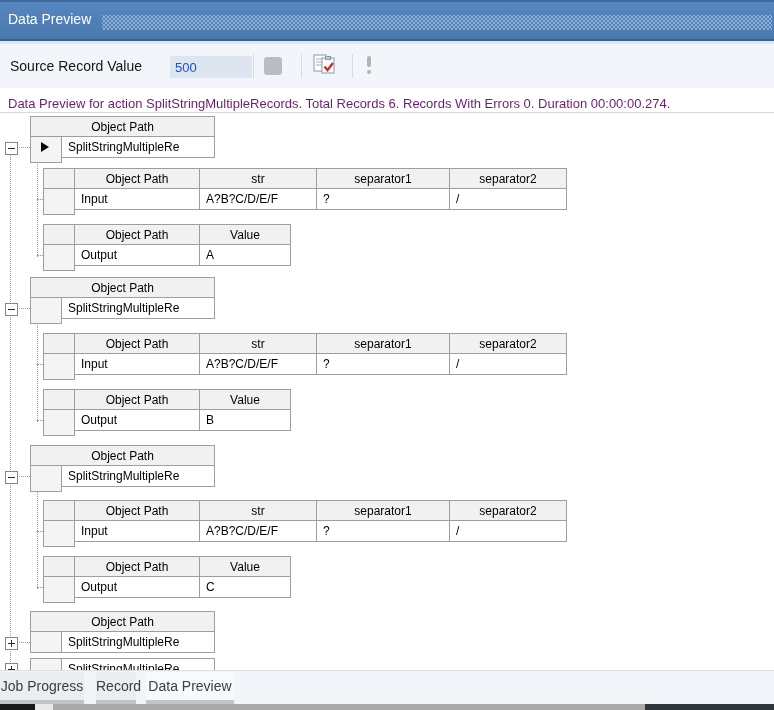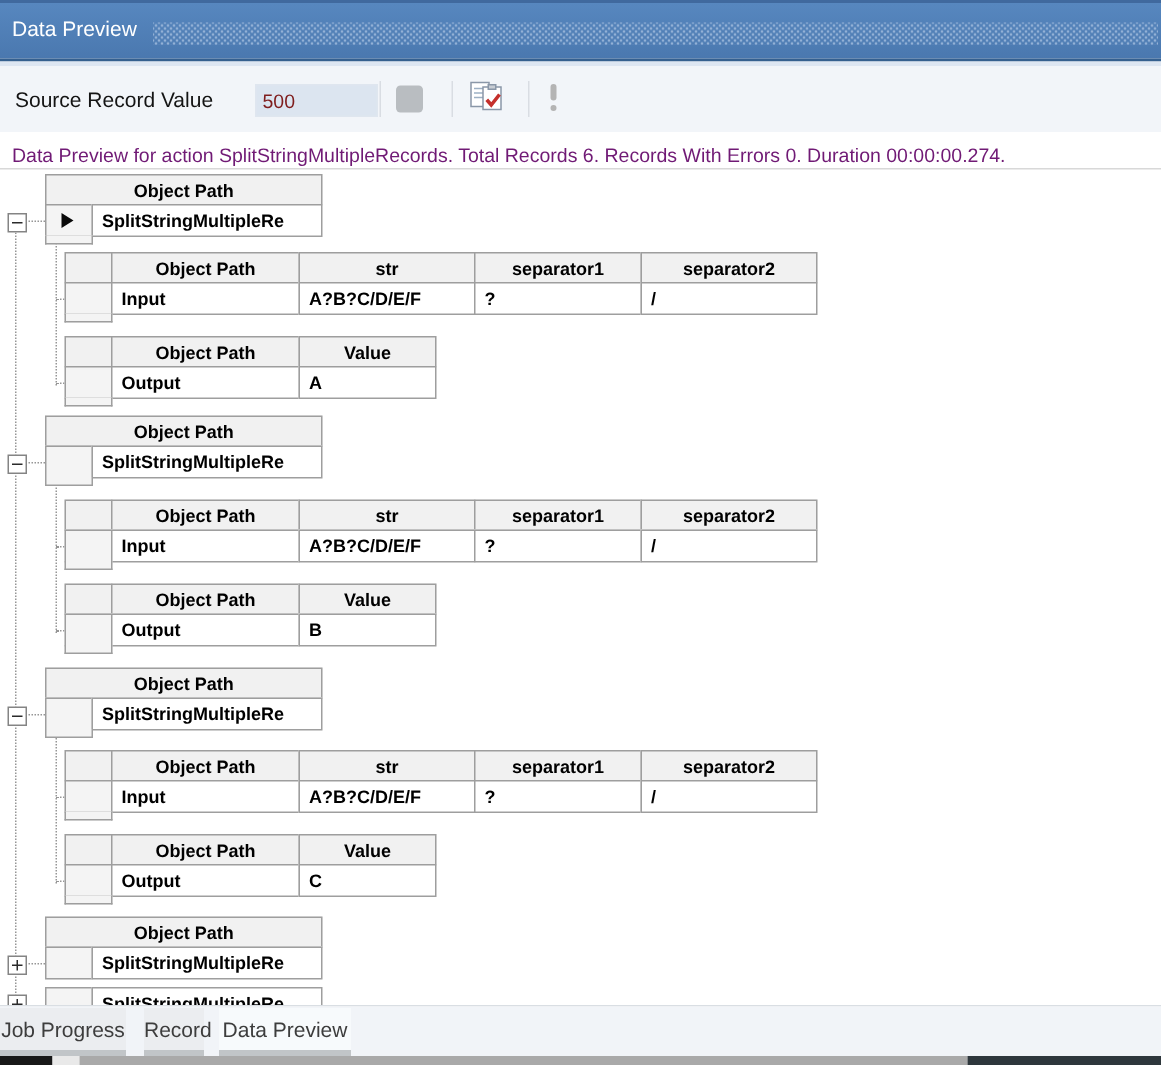--- a/index.html
+++ b/index.html
@@ -14,49 +14,49 @@
     background-image:radial-gradient(circle,#93b1d6 0.9px,transparent 1.1px),
                      radial-gradient(circle,#93b1d6 0.9px,transparent 1.1px);
     background-size:4px 4px;background-position:0 0,2px 2px;}
   .tb-edge1{position:absolute;left:0;top:39px;width:774px;height:2px;background:#35608f;}
   .tb-edge2{position:absolute;left:0;top:41px;width:774px;height:3px;background:#dde6f2;}
 
   
   .toolbar{position:absolute;left:0;top:44px;width:774px;height:44px;background:#f2f5f9;}
   .tb-label{position:absolute;left:10px;top:0;height:44px;line-height:44px;font-size:14px;color:#141414;}
   .count-input{position:absolute;left:170px;top:12px;width:72px;height:20px;border:1px solid #dfe6ef;
-    background:#dce5f0;color:#7f1d1d;font-size:13px;font-family:"Liberation Sans",sans-serif;padding:0 4px;}
+    background:#dce5f0;color:#1d4ed8;font-size:13px;font-family:"Liberation Sans",sans-serif;padding:0 4px;}
   .tsep{position:absolute;top:10px;width:1px;height:24px;background:#d9dde3;}
   .stop-sq{position:absolute;left:264px;top:13px;width:18px;height:18px;border-radius:3px;background:#b9bdc1;}
   .verify-ic{position:absolute;left:312px;top:9px;}
   .excl{position:absolute;left:364px;top:12px;width:10px;height:20px;}
   .excl .bar{position:absolute;left:3px;top:0;width:4px;height:11px;border-radius:2px;background:#b4b4b4;}
   .excl .dot{position:absolute;left:3px;top:14px;width:4px;height:4px;border-radius:2px;background:#b4b4b4;}
 
   
   .summary{position:absolute;left:8px;top:96px;width:762px;font-size:13px;color:#701a75;}
   .grid-topline{position:absolute;left:0;top:112px;width:774px;height:1px;background:#d8d8d8;}
 
   
-  .grid-area{position:absolute;left:0;top:0;width:774px;height:670px;overflow:hidden;font-weight:bold;}
+  .grid-area{position:absolute;left:0;top:0;width:774px;height:670px;overflow:hidden;}
   .grid-tbl{position:absolute;font-size:12px;}
   .trow{display:flex;}
   .trow + .trow{margin-top:-1px;}
   .c{box-sizing:border-box;border:1px solid #9e9e9e;height:22px;display:flex;align-items:center;background:#fff;overflow:hidden;white-space:nowrap;}
   .c + .c{margin-left:-1px;}
   .h{height:21px;background:#f1f1f1;justify-content:center;}
   .d{padding-left:6px;}
   .selc{background:#f4f4f4;}
   .stubrow .c{height:6px;border-top:none;}
   .w-sel{width:32px;}
   .w-outerh{width:185px;}
   .w-outer{width:154px;text-align:right;}
   .w-op{width:126px;}
   .w-str{width:118px;}
-  .w-s1{width:112px;}
+  .w-s1{width:134px;}
   .w-s2{width:118px;}
   .w-val{width:92px;}
   .cur-arrow{width:0;height:0;border-top:5px solid transparent;border-bottom:5px solid transparent;
     border-left:8px solid #0a0a0a;margin-left:10px;}
 
   
   .vdot{position:absolute;width:0;border-left:1px dotted #969696;}
   .hdot{position:absolute;height:0;border-top:1px dotted #969696;}
   .tbox{position:absolute;left:5px;width:11px;height:11px;background:#fff;border:1px solid #848484;box-sizing:content-box;}
   .tbox::before{content:"";position:absolute;left:2px;right:2px;top:5px;height:1px;background:#2b2b2b;}

